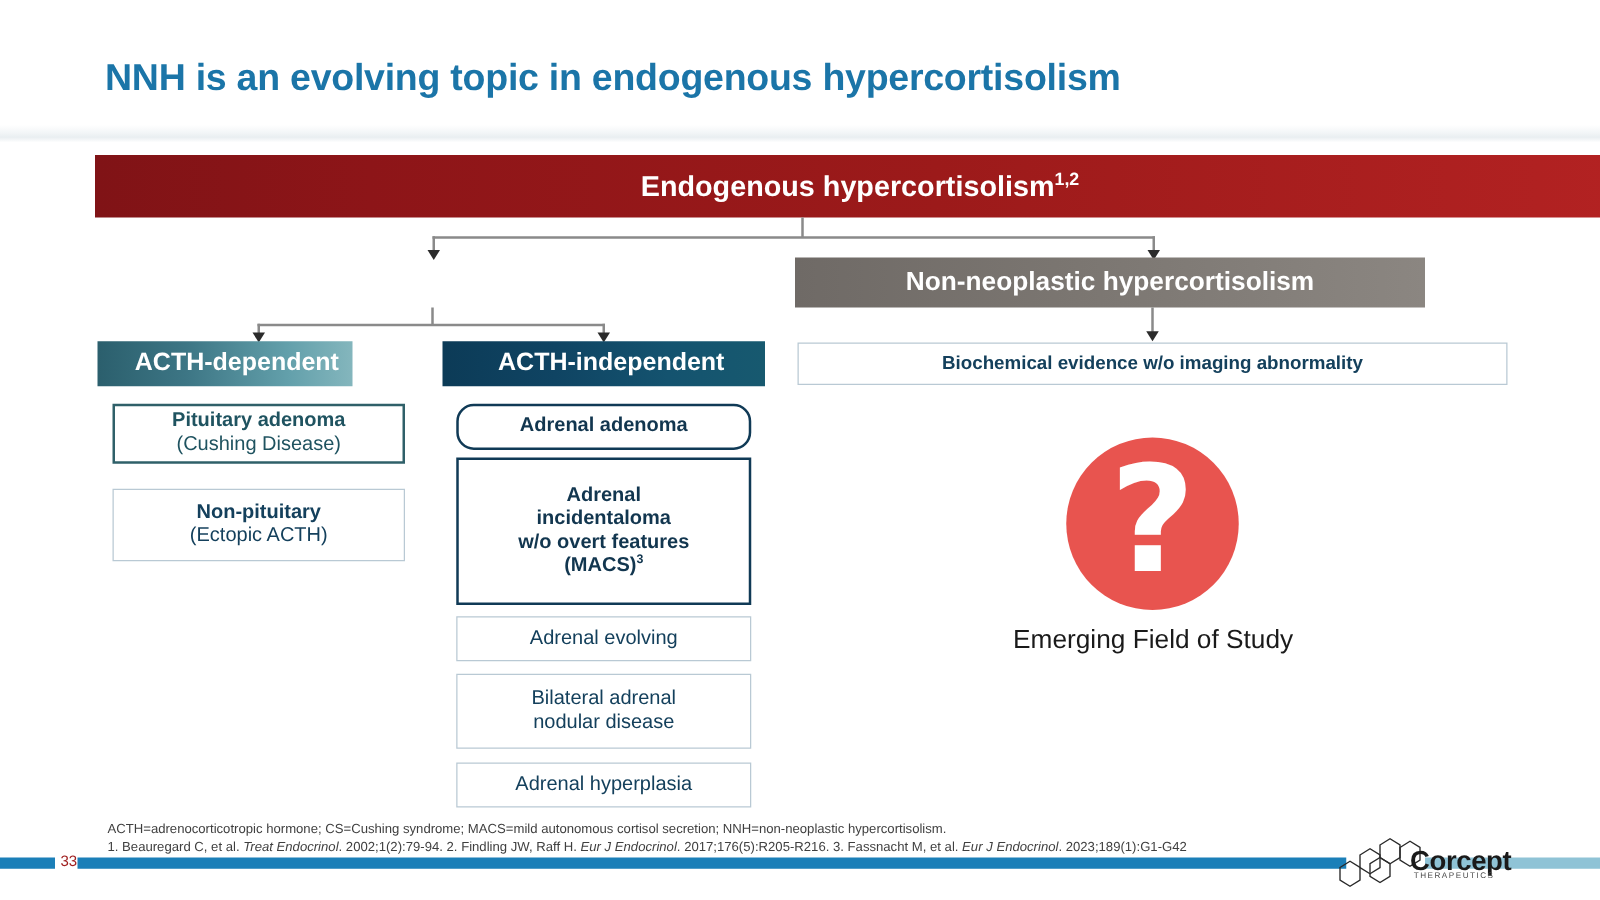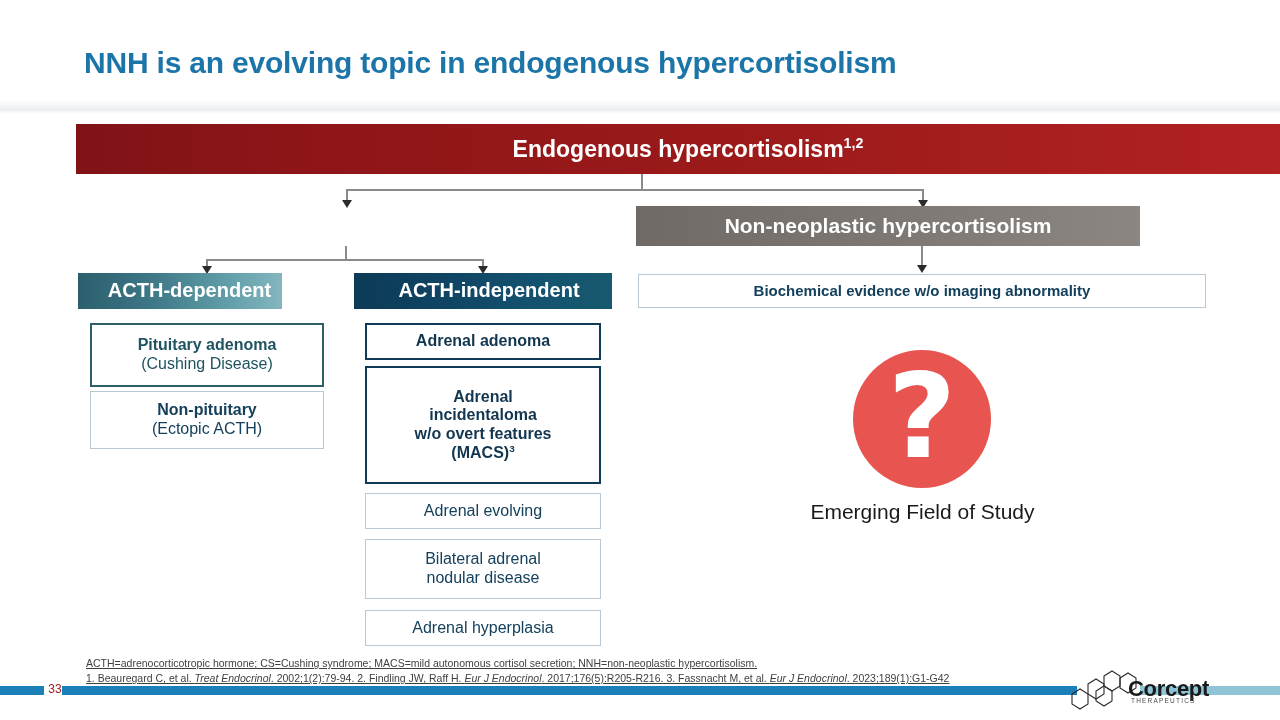--- a/index.html
+++ b/index.html
@@ -127,21 +127,20 @@
   }
 
   
   #footnotes {
     position: absolute;
     left: 86px; top: 656px;
     width: 1010px;
     font-size: 10.5px;
     color: #3f3f3f;
     line-height: 1.45;
-    text-decoration: underline;
   }
   #footnotes .ital { font-style: italic; }
   #footnote-rule {
     position: absolute;
     left: 86px; top: 690px;
     width: 980px; height: 1px;
     background: #cfd9e0;
   }
 
   
@@ -221,35 +220,35 @@
     <span>ACTH-dependent</span>
   </div>
   <div class="node banner-navy" style="left:354px; top:273px; width:258px; height:36px;padding-left:12px;">
     <span>ACTH-independent</span>
   </div>
 
   <div class="node leaf bluethin" style="left:638px; top:274px; width:568px; height:34px; font-weight:bold; font-size:15px;">
     <span>Biochemical evidence w/o imaging abnormality</span>
   </div>
 
-  <div class="node leaf thick" style="left:90px; top:323px; width:234px; height:64px;">
+  <div class="node leaf thick" style="left:90px; top:323px; width:234px; height:48px;">
     <span>
       <span class="l1">Pituitary adenoma</span>
       <span class="l2">(Cushing Disease)</span>
     </span>
   </div>
 
   <div class="node leaf bluethin" style="left:90px; top:391px; width:234px; height:58px;">
     <span>
       <span class="l1">Non-pituitary</span>
       <span class="l2">(Ectopic ACTH)</span>
     </span>
   </div>
 
-  <div class="node leaf navy-thick" style="left:365px; top:323px; width:236px; height:37px;">
+  <div class="node leaf navy-thick" style="left:365px; top:323px; width:236px; height:37px;border-radius:14px;">
     <span class="l1">Adrenal adenoma</span>
   </div>
 
   <div class="node leaf navy-thick" style="left:365px; top:366px; width:236px; height:118px;">
     <span>
       <span class="l1">Adrenal</span>
       <span class="l1">incidentaloma</span>
       <span class="l1">w/o overt features</span>
       <span class="l1"><span>(MACS)</span><sup>3</sup></span>
     </span>

